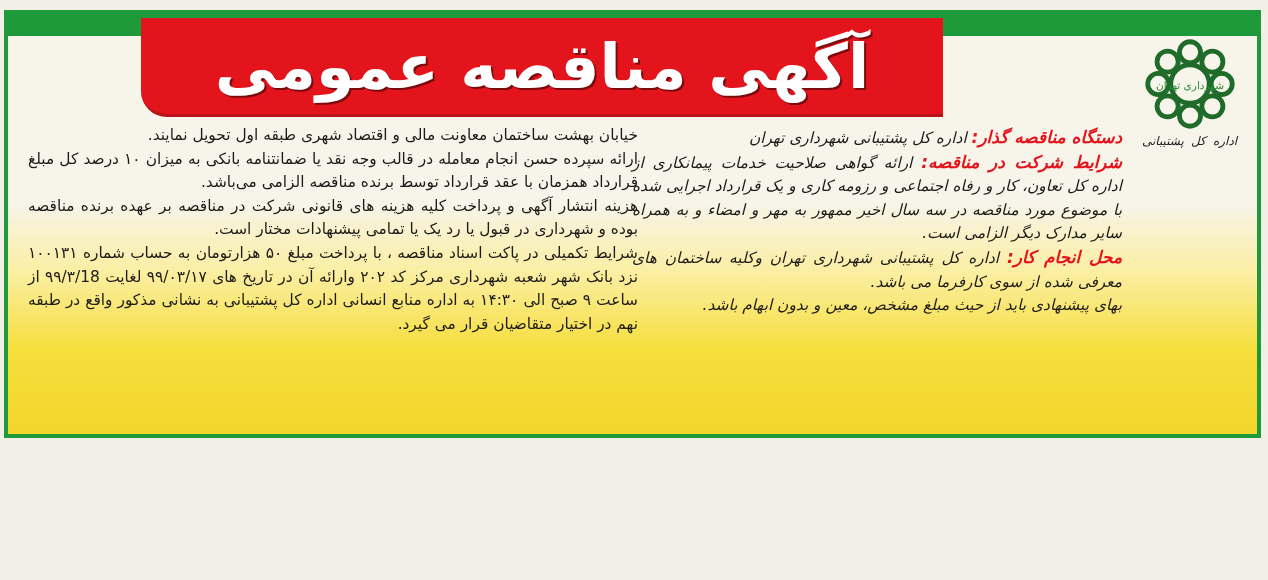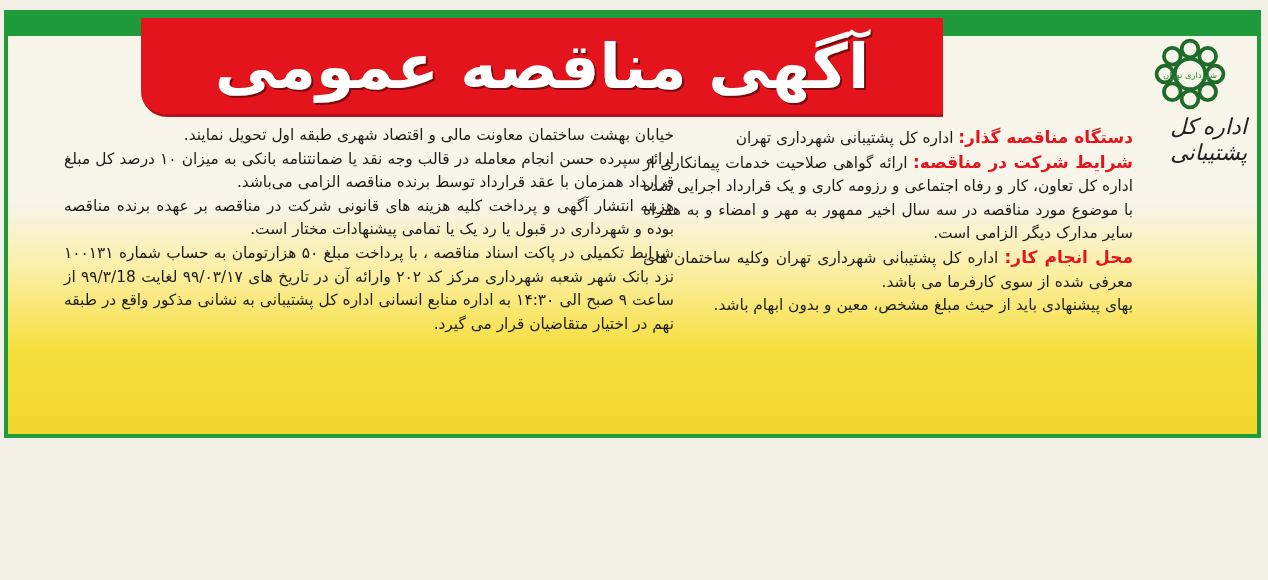--- a/index.html
+++ b/index.html
@@ -31,30 +31,30 @@
     color:#ffffff; font-size:62px; font-weight:bold;
     font-family:"DejaVu Sans", sans-serif;
     letter-spacing:4px;
     text-shadow:2px 2px 0 #7a0a0e;
   }
   .logo {
     position:absolute; right:10px; top:22px; width:115px; height:130px;
     display:flex; flex-direction:column; align-items:center;
   }
   .logo-caption {
-    font-family:Liberation Serif, serif; font-style:italic;
-    font-size:22px; color:#222; direction:rtl; margin-top:2px;
+    font-family:Liberation Mono, monospace; font-style:italic;
+    font-size:12px; color:#222; direction:rtl; margin-top:2px;
   }
   .col {
     position:absolute; direction:rtl; text-align:justify;
     font-size:15.4px; line-height:23.6px; color:#1d1b17;
     font-family:"DejaVu Sans", sans-serif;
   }
-  .col-right { right:124px; top:112px; width:490px; }
-  .col-left  { left:20px; top:110px; width:610px;margin-left:36px; }
+  .col-right { right:135px; top:112px; width:490px;font-style:italic; }
+  .col-left  { left:20px; top:110px; width:610px; }
   .col p { margin:0; }
   .lbl { color:#e4141c; font-weight:bold; font-size:17px; }
   .bold { font-weight:bold; }
 </style>
 </head>
 <body>
 
 <div class="frame">
   <div class="top-bar"></div>
 

